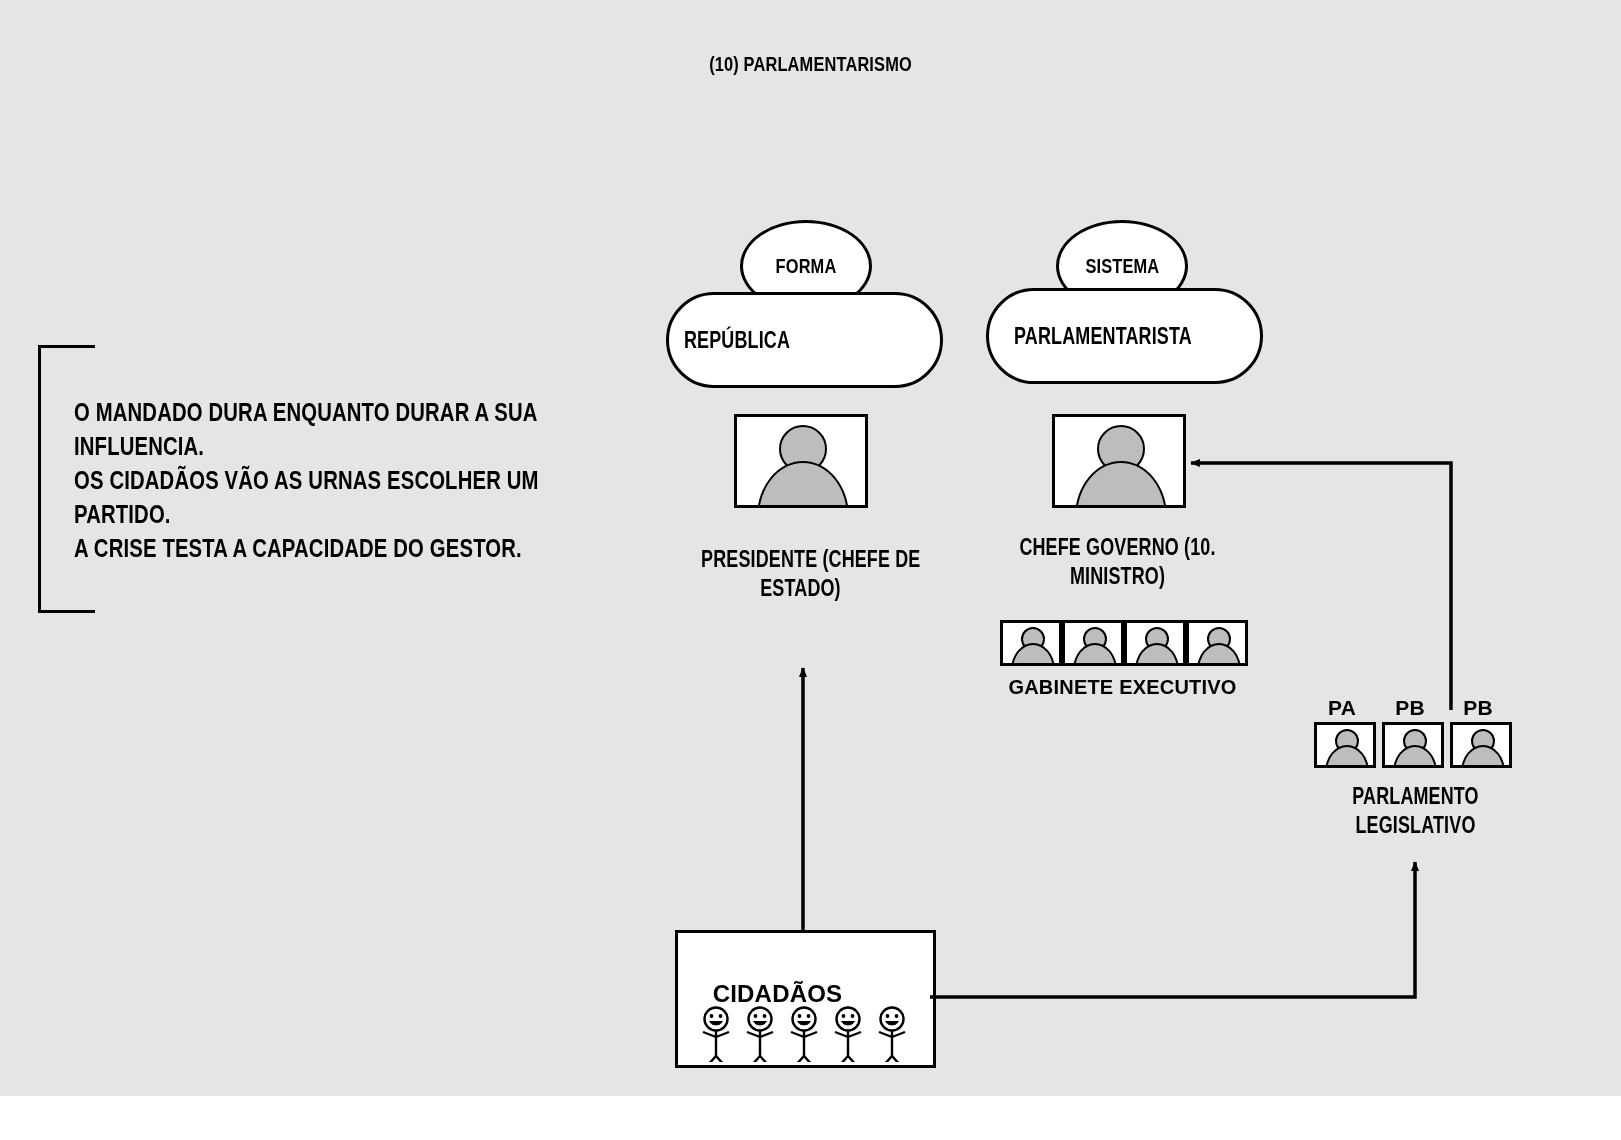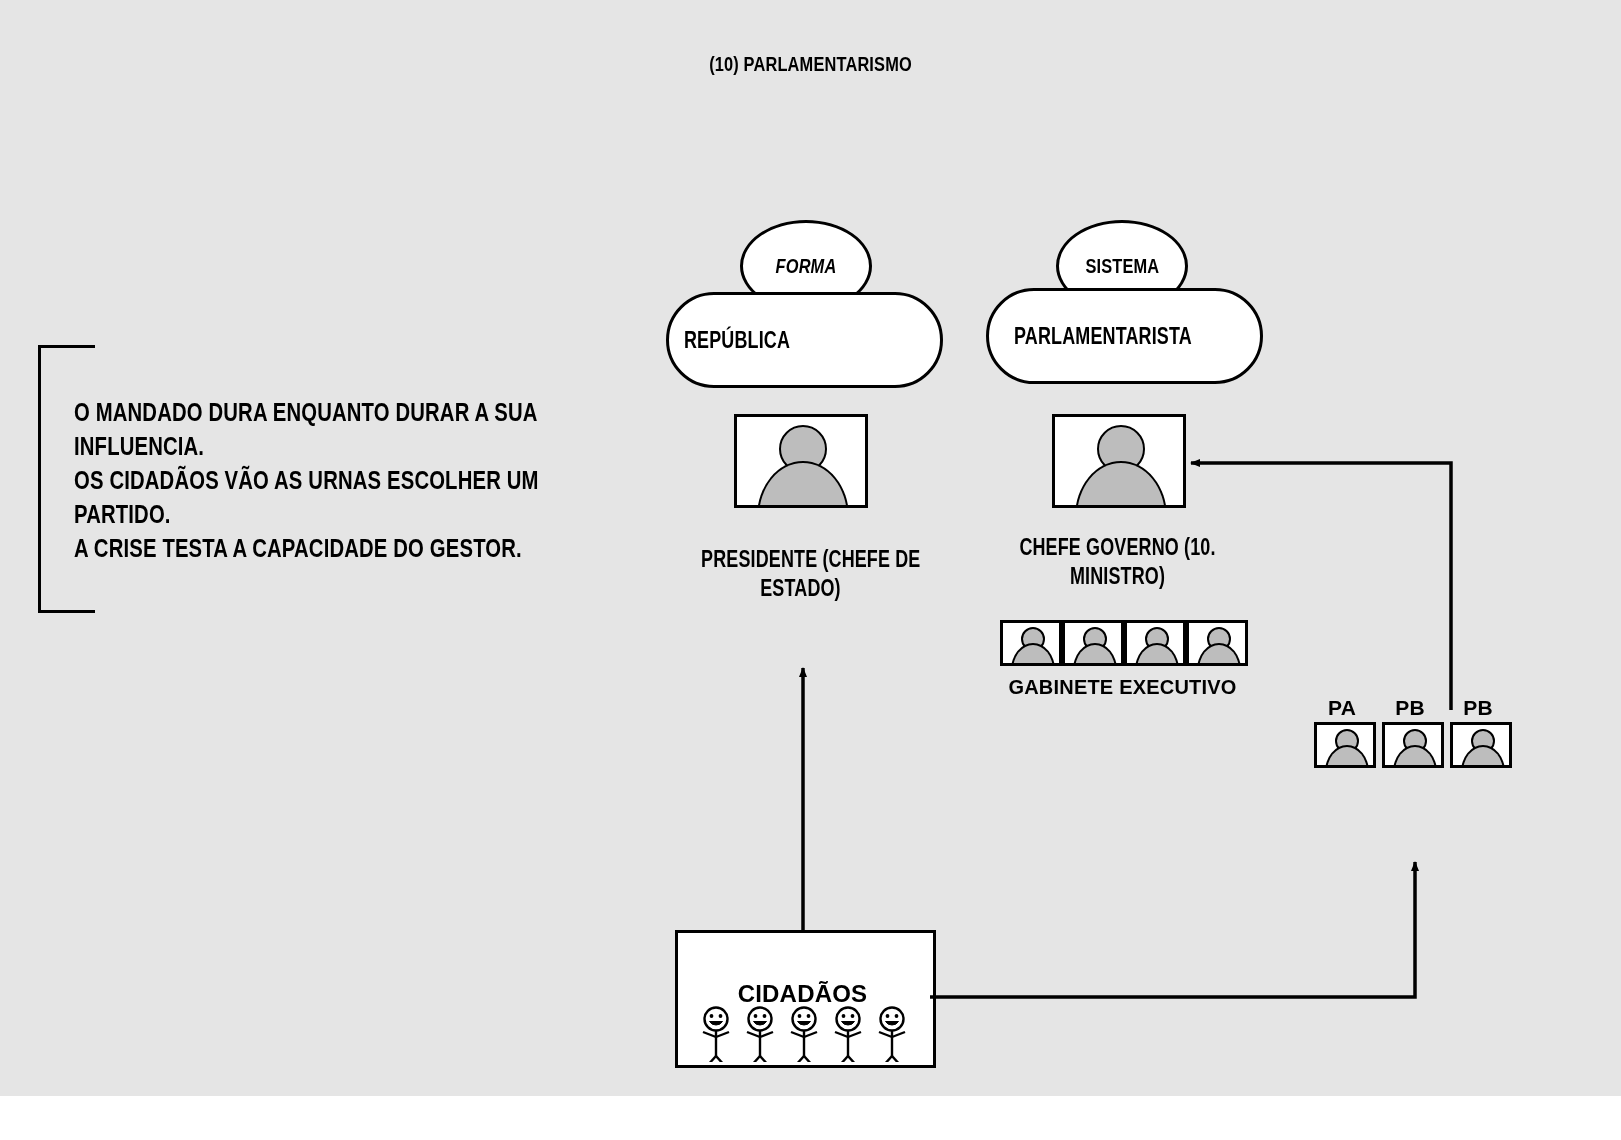--- a/index.html
+++ b/index.html
@@ -122,21 +122,21 @@
   }
 
   
   #citizens-box {
     left: 675px; top: 930px;
     width: 255px; height: 132px;
     border: 3px solid #000;
     background: #fff;
   }
   #citizens-label {
-    left: 675px; top: 980px; width: 255px;
+    left: 650px; top: 980px; width: 255px;
     text-align: center;
     font-size: 24px;
   }
   #citizens-figures {
     position: absolute;
     left: 700px; top: 1006px;
     width: 210px; height: 56px;
   }
 
   svg.arrow-layer {
@@ -156,21 +156,21 @@
   <div class="abs" id="note-bracket"></div>
   <div class="abs" id="note-text">
     <span class="cond cond-left line">O MANDADO DURA ENQUANTO DURAR A SUA</span>
     <span class="cond cond-left line">INFLUENCIA.</span>
     <span class="cond cond-left line">OS CIDADÃOS VÃO AS URNAS ESCOLHER UM</span>
     <span class="cond cond-left line">PARTIDO.</span>
     <span class="cond cond-left line">A CRISE TESTA A CAPACIDADE DO GESTOR.</span>
   </div>
 
   <div class="cat-group">
-    <div class="cat-ellipse" style="left:740px; top:220px;font-style:italic;">
+    <div class="cat-ellipse" style="left:740px; top:220px;">
       <span class="cond">FORMA</span>
     </div>
     <div class="cat-pill" style="left:666px; top:292px; width:271px;">
       <span class="cond">REPÚBLICA</span>
     </div>
   </div>
 
   <div class="cat-group">
     <div class="cat-ellipse" style="left:1056px; top:220px;">
       <span class="cond">SISTEMA</span>
@@ -235,20 +235,24 @@
   </div>
 
   <div class="mini-label" style="left:1450px; top:696px; width:56px;">
     <span class="cond">PB</span>
   </div>
   <div class="avatar-box avatar-small" style="left:1450px; top:722px;">
     <div class="avatar-head"></div>
     <div class="avatar-body"></div>
   </div>
 
+  <div class="node-label" style="left:1288px; top:782px; width:255px;">
+    <span class="cond" style="display:block;">PARLAMENTO</span>
+    <span class="cond" style="display:block;">LEGISLATIVO</span>
+  </div>
 
   <div class="abs" id="citizens-box"></div>
   <div class="abs" id="citizens-label">
     <span class="cond">CIDADÃOS</span>
   </div>
 
   <svg id="citizens-figures" viewBox="0 0 210 56">
     <g stroke="#000" stroke-width="2.4" fill="none">
 
       <g>

